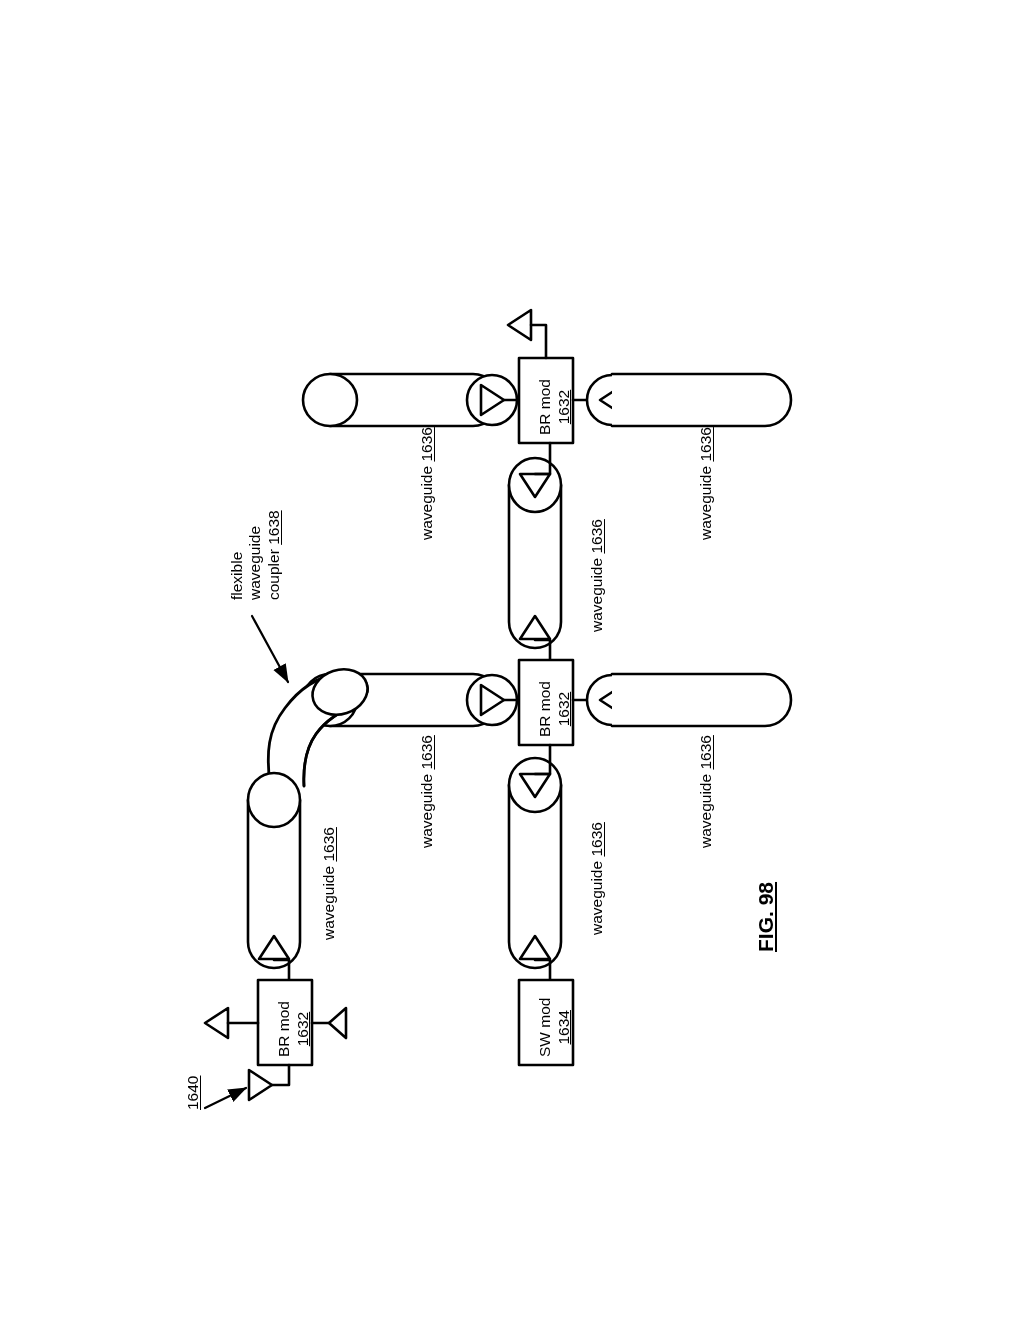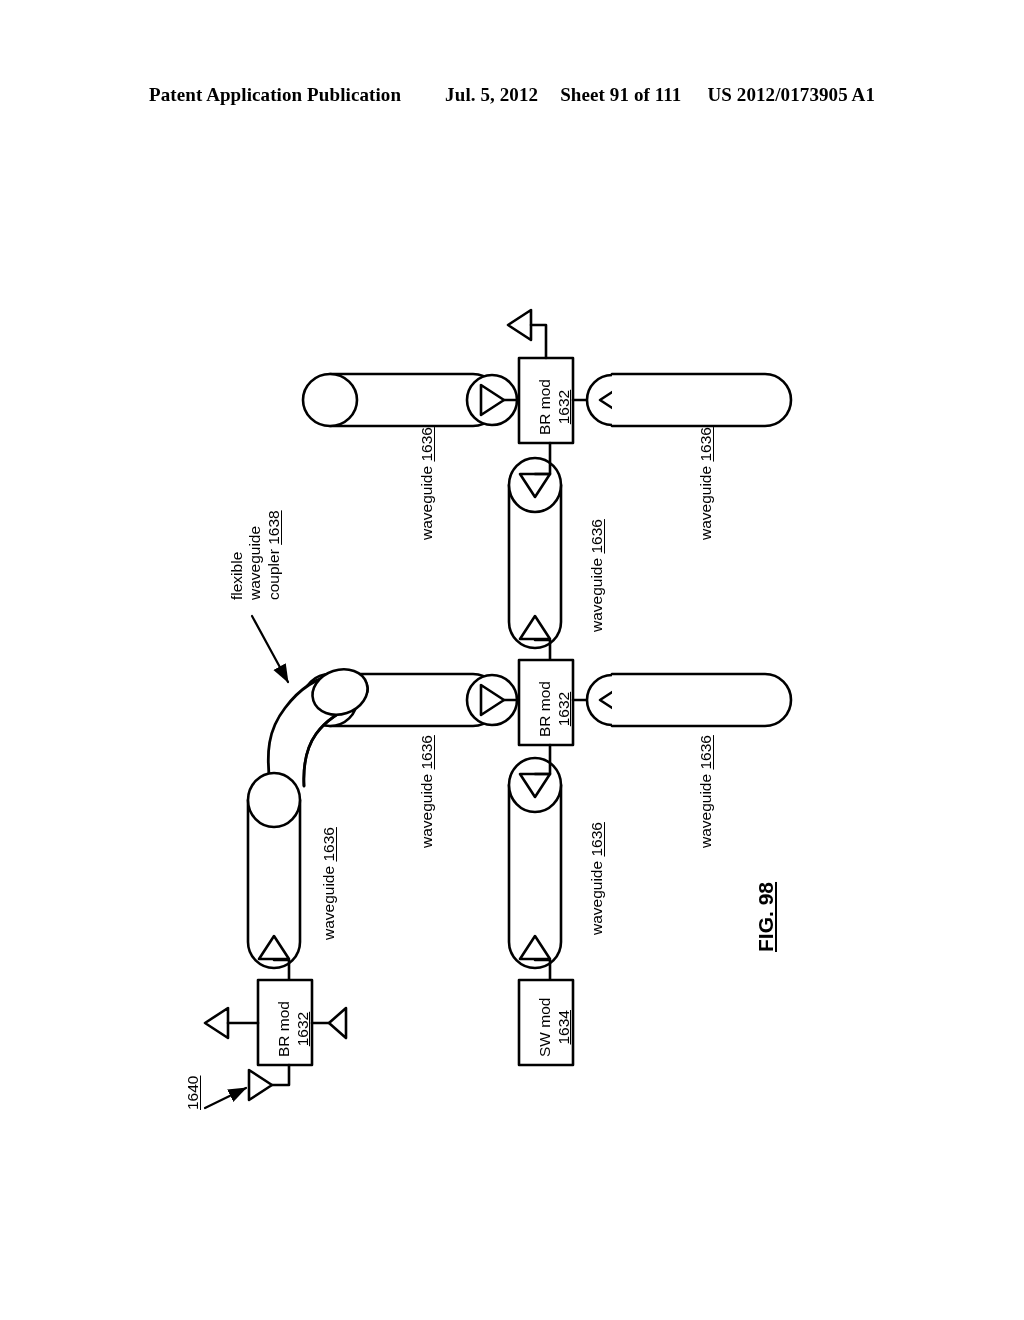--- a/index.html
+++ b/index.html
@@ -63,26 +63,20 @@
     font-size:15.5px;color:#000;white-space:nowrap;
     transform-origin:0 0;transform:rotate(-90deg);
   }
   .reflabel u{text-decoration:underline;text-underline-offset:1.5px;}
 </style>
 </head>
 <body>
 
 <div class="page">
 
-  <div class="hdr">
-    <span class="h-pub">Patent Application Publication</span>
-    <span class="h-date">Jul. 5, 2012</span>
-    <span class="h-sheet">Sheet 91 of 111</span>
-    <span class="h-num">US 2012/0173905 A1</span>
-  </div>
 
   <svg class="canvas" viewBox="0 0 1024 1320">
     <defs>
       <marker id="arrowhead" markerWidth="9" markerHeight="9" refX="8" refY="3.2" orient="auto" markerUnits="strokeWidth">
         <path d="M0,0 L8.5,3.2 L0,6.4 z" fill="#000"></path>
       </marker>
     </defs>
 
     <g stroke="#000" fill="#fff" stroke-width="2.6" stroke-linejoin="round" stroke-linecap="round">
 

